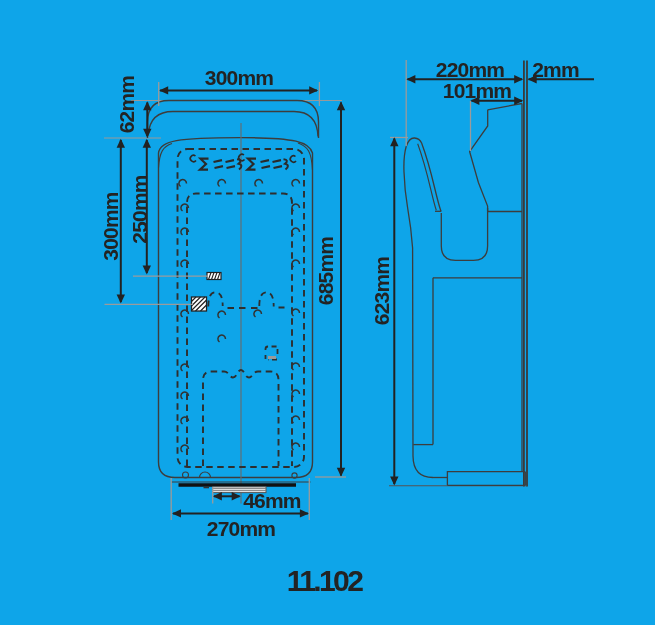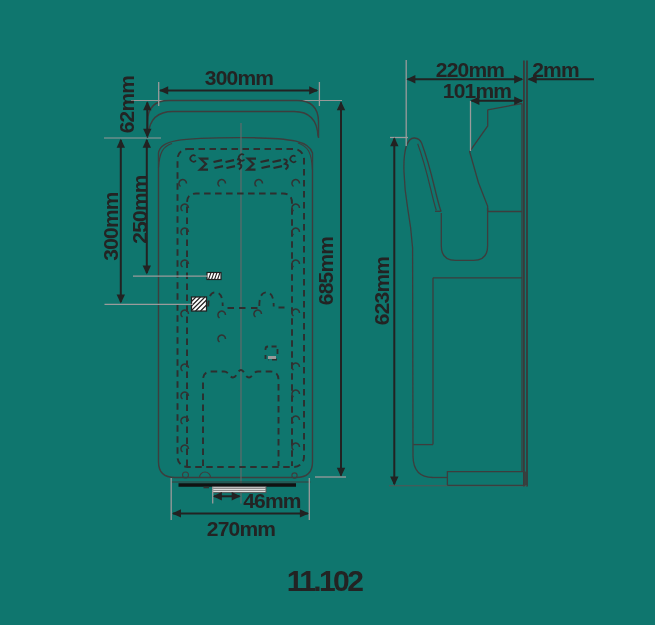--- a/index.html
+++ b/index.html
@@ -1,16 +1,16 @@
 <!DOCTYPE html>
 <html><head>
 <meta charset="utf-8">
 <style>
   html,body{margin:0;padding:0;background:#ffffff;}
-  .page{width:655px;height:625px;position:relative;background:#0f766e;overflow:hidden;}
+  .page{width:655px;height:625px;position:relative;background:#0ea5e9;overflow:hidden;}
   svg text{font-family:"Liberation Sans", sans-serif;font-weight:bold;fill:#232323;}
 </style>
 </head>
 <body>
 <div class="page">
 <svg width="655" height="625" viewBox="0 0 655 625" style="filter:blur(0.38px)">
 
 <g id="front" fill="none">
 
 <path d="M131,100.5 H342" stroke="#999" stroke-width="1"></path>

